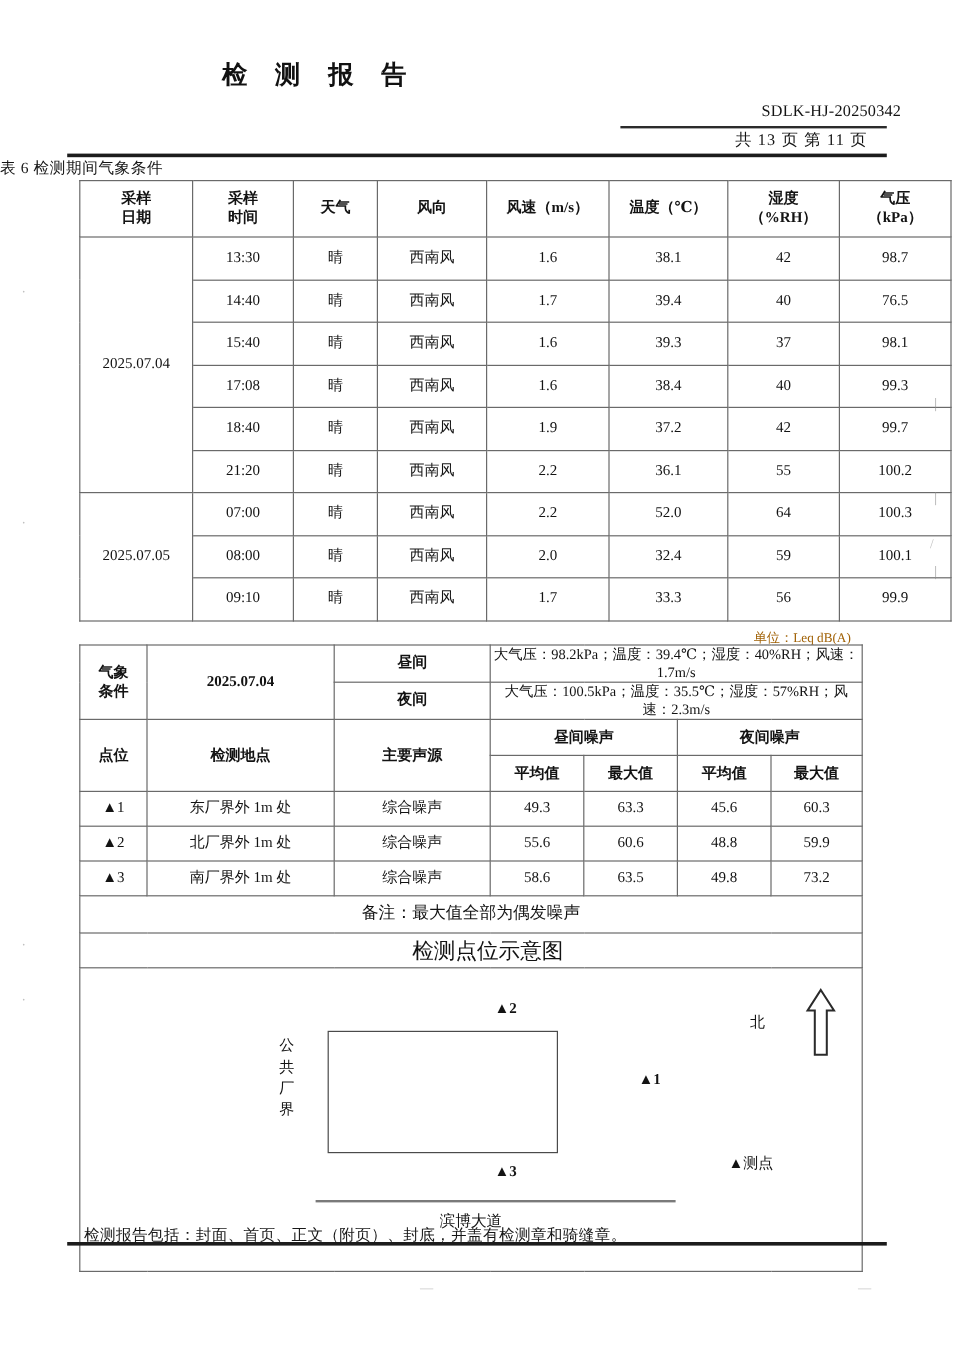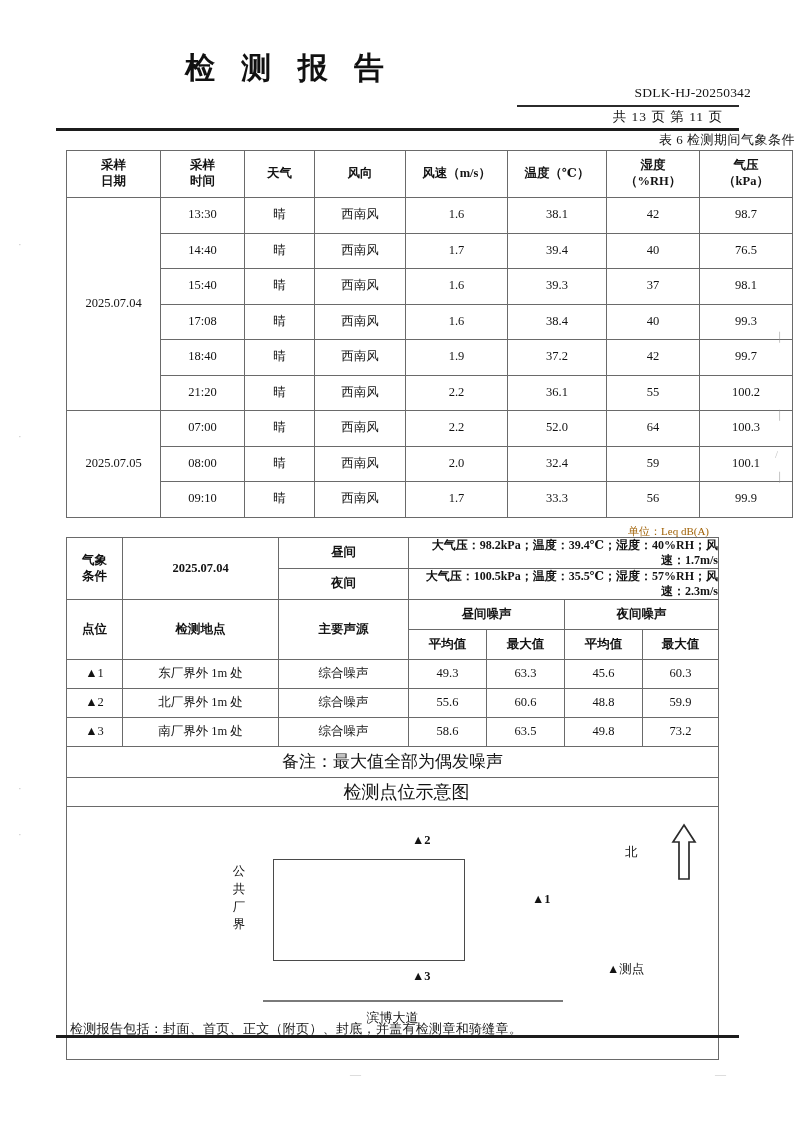--- a/index.html
+++ b/index.html
@@ -20,24 +20,24 @@
     inset: 0;
     width: 795px;
     height: 1123px;
   }
 
   
   .doc-title {
     position: absolute;
     left: 185px;
     top: 48px;
-    font-size: 30px;
+    font-size: 21px;
     font-weight: bold;
     letter-spacing: 9px;
-    font-family: Liberation Sans, sans-serif;
+    font-family: Liberation Serif, serif;
     color: #111;
   }
   .report-no {
     position: absolute;
     right: 44px;
     top: 85px;
     font-size: 13.5px;
     letter-spacing: 0.2px;
     color: #141414;
   }
@@ -63,21 +63,21 @@
     top: 128px;
     width: 683px;
     height: 2.5px;
     background: #1c1c1c;
   }
 
   
   .tbl-caption {
     position: absolute;
     width: 100%;
-    text-align: right;
+    text-align: left;
     font-size: 13px;
     color: #161616;
     letter-spacing: 0.5px;
   }
   .unit-line {
     position: absolute;
     right: 86px;
     font-size: 11px;
     color: #a16207;
   }
@@ -106,30 +106,30 @@
   .t6 th { height: 46px; }
   .t6 td { height: 34.5px; }
   .t6 .date-cell { font-size: 12.5px; }
 
   .t7 { left: 66px; top: 537px; width: 652px; }
   .t7 td, .t7 th { height: 27px; }
   .t7 .met-label { font-weight: bold; font-size: 12.5px; }
   .t7 .met-date { font-weight: bold; font-size: 12.5px; }
   .t7 .met-period { font-weight: bold; font-size: 12.5px; }
   .t7 .met-val {
-    text-align: right;
+    text-align: center;
     padding-left: 0;
     font-size: 12px;
-    font-weight: bold;
+    font-weight: normal;
   }
   .t7 .hdr2 { height: 29px; }
   .t7 .datarow td { height: 28px; }
   .t7 .pt { font-size: 12.5px; }
   .t7 .place { font-size: 12.5px; }
-  .t7 .remark { height: 30px; font-size: 17px; }
+  .t7 .remark { height: 30px; font-size: 14px; }
   .t7 .diagram-title { height: 28px; font-size: 18px; padding-left: 28px; }
   .t7 .diagram-cell {
     height: 252px;
     position: relative;
     padding: 0;
   }
 
   
   .diagram {
     position: relative;

